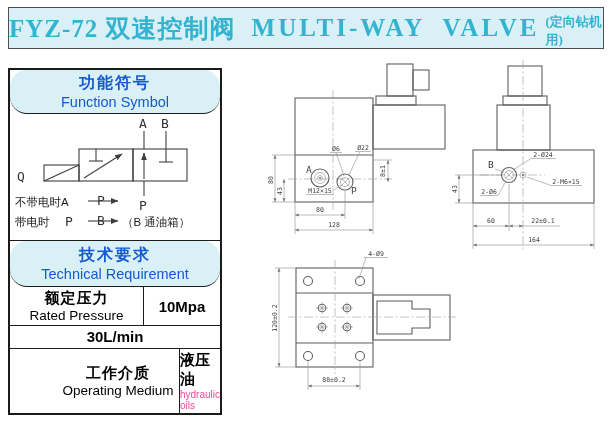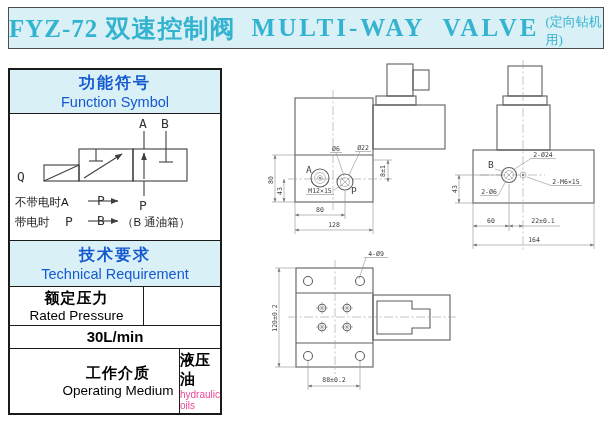--- a/index.html
+++ b/index.html
@@ -15,33 +15,34 @@
     background:#d8f0f6;border:1px solid #4e4e4e;
     display:flex;align-items:center;justify-content:center;gap:16px;
   }
   .title-cn,.title-en{
     font-family:"Liberation Serif",serif;color:#33b3cf;
     font-size:25px;font-weight:700;letter-spacing:1px;white-space:pre;
   }
   .title-en{letter-spacing:3px;}
   .title-note{
     font-family:"Liberation Serif",serif;color:#33b3cf;
-    font-size:13px;font-weight:400;margin-left:-10px;margin-top:6px;
+    font-size:13px;font-weight:700;margin-left:-10px;margin-top:6px;
   }
 
   
   .spec-table{
     position:absolute;left:8px;top:68px;width:214px;height:347px;
     border:2px solid #1b1b1b;box-sizing:border-box;
     display:flex;flex-direction:column;background:#fff;
   }
   .hdr{
     background:#d8f0f6;border-bottom:1.5px solid #1b1b1b;
     display:flex;flex-direction:column;align-items:center;justify-content:center;
     flex:0 0 auto;
+    border-radius:17px;
   }
   .hdr .cn{color:#1559d1;font-size:16px;font-weight:700;letter-spacing:2px;}
   .hdr .en{color:#1559d1;font-size:14.5px;}
   .sym-cell{flex:0 0 126px;border-bottom:1.5px solid #1b1b1b;position:relative;}
   .spec-row{flex:1 1 auto;display:flex;border-bottom:1.5px solid #1b1b1b;}
   .spec-row:last-child{border-bottom:none;margin-left:47px;}
   .spec-label{
     width:133px;border-right:1.5px solid #1b1b1b;
     display:flex;flex-direction:column;align-items:center;justify-content:center;
   }
@@ -130,20 +131,23 @@
 
     <div class="hdr" style="flex:0 0 45px;">
       <div class="cn">技术要求</div>
       <div class="en">Technical Requirement</div>
     </div>
 
     <div class="spec-row">
       <div class="spec-label">
         <div class="cn">额定压力</div>
         <div class="en">Rated Pressure</div>
+      </div>
+      <div class="spec-value">
+        <div class="v">10Mpa</div>
       </div>
     </div>
 
     <div class="spec-row">
       <div class="spec-value">
         <div class="v">30L/min</div>
       </div>
     </div>
 
     <div class="spec-row">

